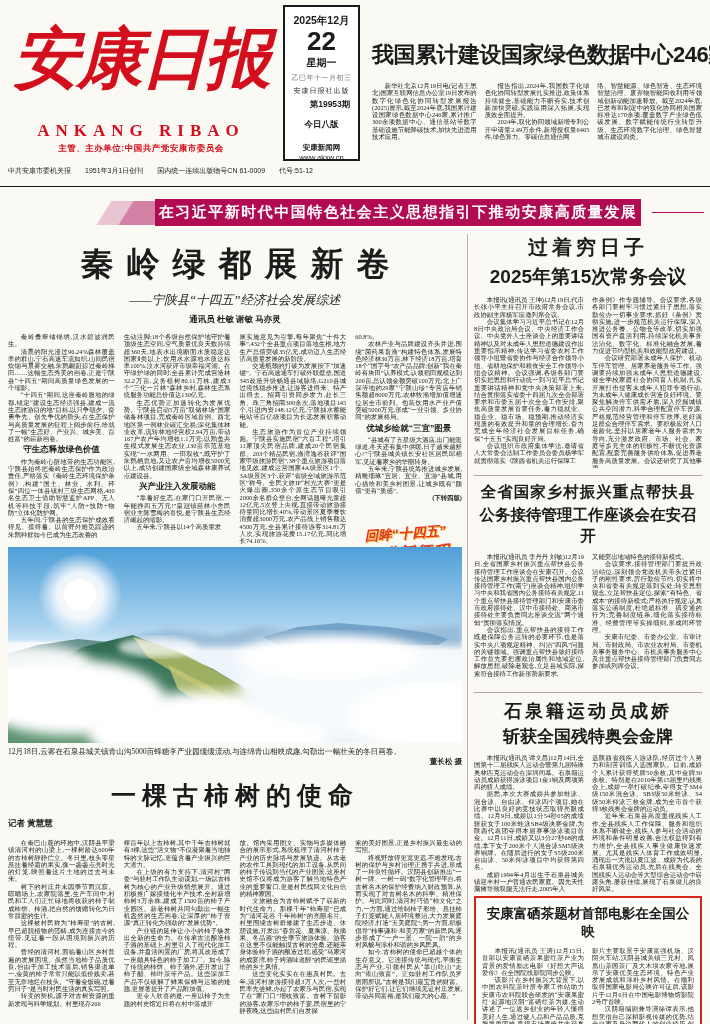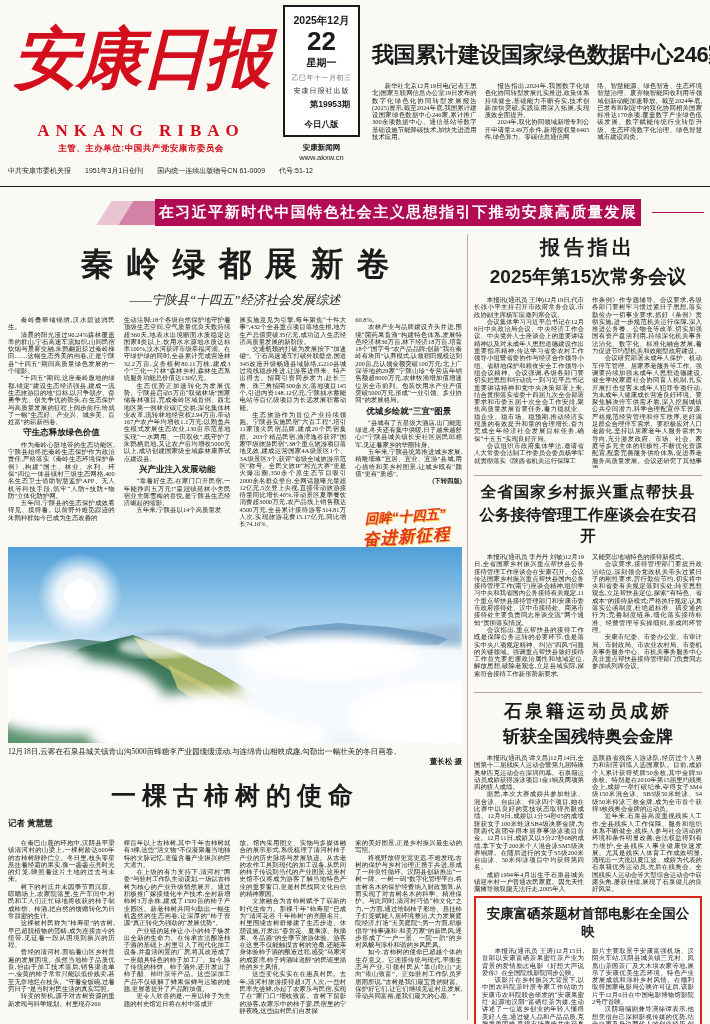--- a/index.html
+++ b/index.html
@@ -11,21 +11,21 @@
   
   .mast-title{left:4px;top:0px;width:274px;height:118px;display:flex;align-items:center;justify-content:center;
     font-size:66px;font-weight:bold;font-style:italic;color:var(--masthead-red);letter-spacing:-2px;line-height:1;}
   .mast-latin{left:4px;top:121px;width:274px;text-align:center;color:var(--masthead-red);
     font-weight:bold;font-size:17px;letter-spacing:6px;}
   .mast-slogan{left:4px;top:143px;width:274px;text-align:center;color:var(--masthead-red);
     font-weight:bold;font-size:8.5px;letter-spacing:.5px;}
   .mast-info{left:8px;top:166px;width:352px;font-size:7px;color:#222;white-space:nowrap;}
   .header-rule{left:0;top:186px;width:710px;border-top:1.5px solid #1a1a1a;}
 
-  .date-box{left:283px;top:5px;width:77px;height:132px;border:2px solid #1a1a1a;background:#fff;
+  .date-box{left:283px;top:5px;width:77px;height:156px;border:2px solid #1a1a1a;background:#fff;
     text-align:center;box-sizing:border-box;padding-top:7px;}
   .db-ym{font-size:10.5px;font-weight:bold;}
   .db-day{font-size:26px;font-weight:bold;line-height:1.05;}
   .db-week{font-size:10px;font-weight:bold;margin-top:1px;}
   .db-lunar{font-size:7px;color:#777;margin-top:3px;letter-spacing:.5px;}
   .db-pub{font-size:7px;margin-top:3px;letter-spacing:1px;}
   .db-issue{font-size:8.5px;font-weight:bold;margin-top:3px;padding-left:17px;}
   .db-pages{font-size:8.5px;font-weight:bold;margin-top:8px;}
   .db-site{font-size:7.5px;font-weight:bold;margin-top:12px;}
   .db-url{font-size:7.5px;}
@@ -138,20 +138,21 @@
   <div class="abs stripe-a"></div>
   <div class="abs stripe-b"></div>
   <div class="abs banner-bar sans">在习近平新时代中国特色社会主义思想指引下推动安康高质量发展</div>
   <div class="abs banner-line"></div>
 
   <div class="abs v-divider"></div>
 
   <div class="abs lead">
     <div class="lead-headline sans">秦岭绿都展新卷</div>
     <div class="lead-subtitle">——宁陕县“十四五”经济社会发展综述</div>
+    <div class="lead-byline">通讯员 杜敏 谢敏 马亦灵</div>
     <div class="lead-body">
       <div class="col body-text">
           <p class="">秦岭叠翠铺锦绣,汉水碧波润民生。</p>
           <p class="">清晨的阳光漫过96.24%森林覆盖率的群山,宁石高速车流如织,山间民宿炊烟与晨雾交融,朱鹮翩跹掠过秦岭梯田……这幅生态秀美的画卷,正是宁陕县“十四五”期间高质量绿色发展的一个缩影。</p>
           <p class="">“十四五”期间,这座秦岭腹地的绿都,锚定“建设生态经济强县,建成一流生态旅游目的地”目标,以只争朝夕、奋勇争先、创先争优的势头,在生态保护与高质量发展的征程上阔步前行,绘就了一幅“生态好、产业兴、城乡美、百姓富”的崭新画卷。</p>
           <div class="sec-head">守生态释放绿色价值</div>
           <p class="">作为秦岭心脏地带的生态功能区,宁陕县始终把秦岭生态保护作为政治责任,严格落实《秦岭生态环境保护条例》,构建“国土、林业、水利、环保”四位一体县镇村三级生态网格,400名生态卫士借助智慧监护APP、无人机等科技手段,筑牢“人防+技防+物防”立体化防护网。</p>
           <p class="">五年间,宁陕县的生态保护成效看得见、摸得着。以前野外难觅踪迹的朱鹮种群如今已成为生态改善的</p>
         </div>
       <div class="col body-text">
@@ -255,21 +256,21 @@
           <p class="noind">索的美好图景,正是乡村振兴最生动的写照。</p>
           <p class="">将视野放得更宽更远,不难发现,古树的保护与乡村治理正携手共进,形成了一种良性循环。汉阴县创新推出“一树一牌、一树一码”数字化管理平台,将古树名木的保护经费纳入财政预算,从而实现了对古树名木的科学、精准保护。与此同时,清河村巧借“柿文化”之力,一方面,通过绘制柿子彩绘、悬挂柿子灯笼赋能人居环境整治,大力发展庭院经济,打造“五美庭院”;另一方面,积极倡导“柿事谦和·和美万家”的新民风,逐步形成了“一户一景、一院一韵”的乡村风貌与淳朴和谐的乡风民风。</p>
           <p class="">如今,古柿树的使命已超越个体的生存意义。它连接传统与现代,平衡生态与产业,引领村民从“靠山吃山”走向“依山致富”。正如驻村工作队员罗恩雨所说,“古树是我们最宝贵的财富。保护好它们,让它们继续见证村庄发展,带动共同富裕,是我们最大的心愿。”</p>
         </div>
     </div>
   </div>
 
   <div class="abs right-region">
 
     <div class="r-art">
-      <div class="r-h gov-h1 sans">报告指出</div>
+      <div class="r-h gov-h1 sans">过着穷日子</div>
       <div class="r-h gov-h2 sans">2025年第15次常务会议</div>
       <div class="r-body gov-body">
         <div class="col body-text">
             <p class="">本报讯(通讯员 王坤)12月19日,代市长张小平主持召开市政府常务会议,市政协副主席杨军应邀列席会议。</p>
             <p class="">会议集体学习习近平总书记在12月8日中央政治局会议、中央经济工作会议、中央党外人士座谈会上的重要讲话精神以及对未成年人思想道德建设作出重要指示精神;传达学习省委农村工作领导小组暨省委协作与经济合作领导小组、省耕地保护和粮食安全工作领导小组会议精神。会议强调,各级各部门要切实把思想和行动统一到习近平总书记重要讲话精神和党中央决策部署上来,结合贯彻落实省委十四届九次全会部署要求和市委五届十次全会工作安排,聚焦高质量发展首要任务,着力稳就业、稳企业、稳市场、稳预期,推动经济实现质的有效提升和量的合理增长,奋力完成全年经济社会发展目标任务,确保“十五五”实现良好开局。</p>
             <p class="">会议组织市政府集体学法,邀请省人大常委会法制工作委员会委员杨学军就贯彻落实《陕西省机关运行保障工</p>
           </div>
         <div class="col body-text">
             <p class="noind">作条例》作专题辅导。会议要求,各级各部门要树牢习惯过紧日子思想,落实勤俭办一切事业要求,抓好《条例》贯彻实施,进一步规范机关运行保障,深入推进公务餐、公物仓等改革,切实加强国有资产盘活利用,持续深化机关事务法治化、数字化、标准化融合发展,着力促进节约型机关和效能型政府建设。</p>
             <p class="">会议研究部署未成年人保护、机动车停车管理、居家养老服务等工作。强调要持续加强未成年人思想道德建设,健全学校家庭社会协同育人机制,扎实开展打击侵害未成年人犯罪专项行动,为未成年人健康成长营造良好环境。要聚焦解决停车供需矛盾,深入挖掘城镇公共空间潜力,科学合理配置停车资源,严格规范经营管理和停车秩序,更好满足群众合理停车需求。要积极应对人口老龄化,坚持以居家老年人服务需求为导向,充分激发政府、市场、社会、家庭等多元主体的积极性,不断优化资源配置,配套完善服务供给体系,促进养老服务高质量发展。会议还研究了其他事项。</p>

